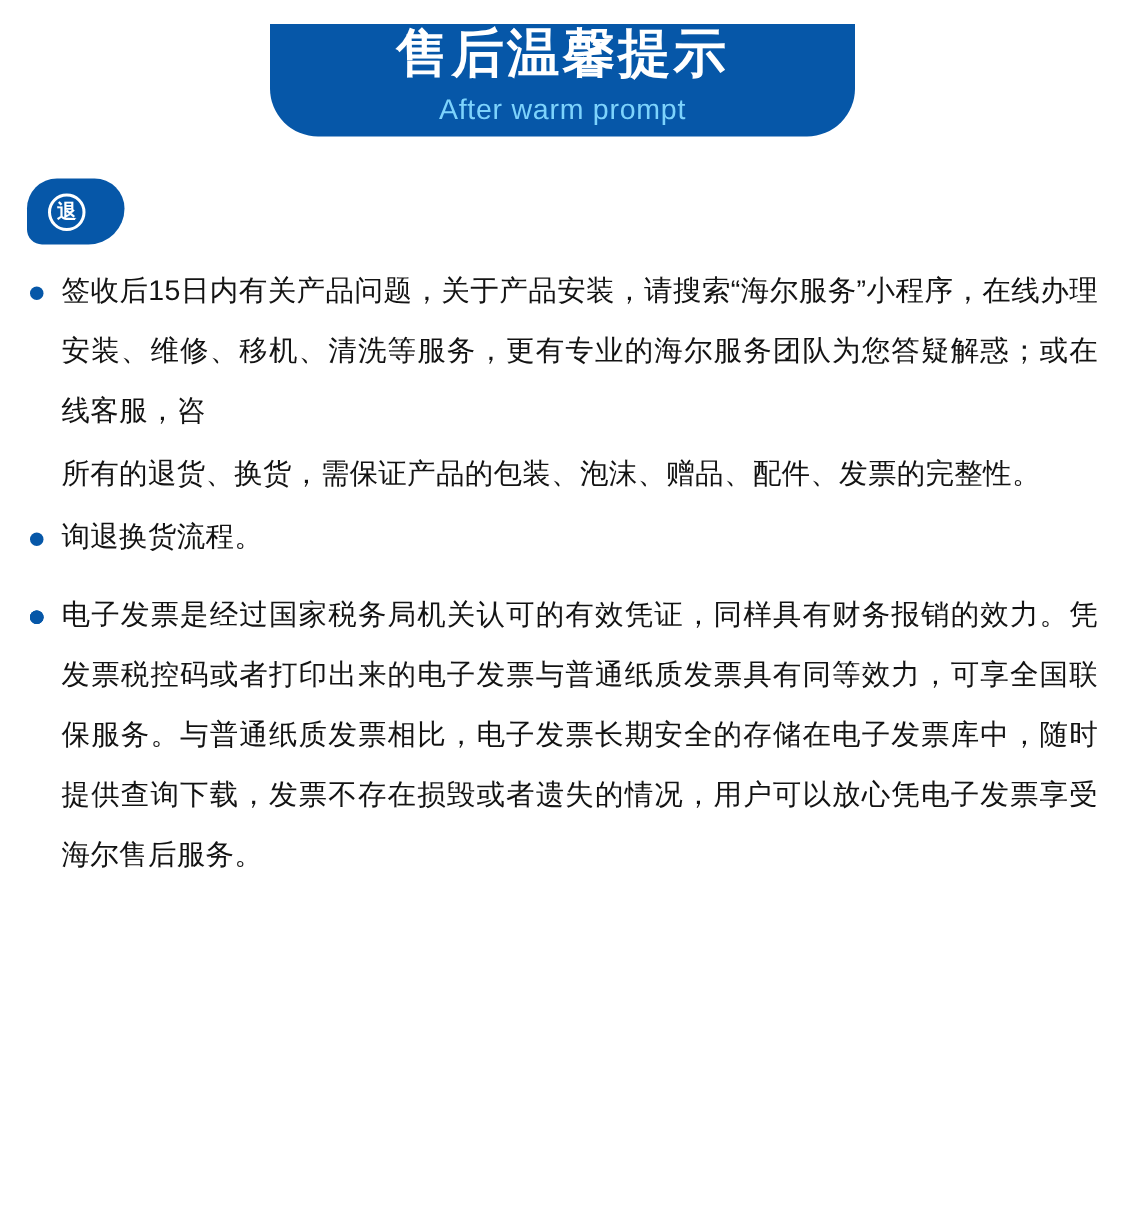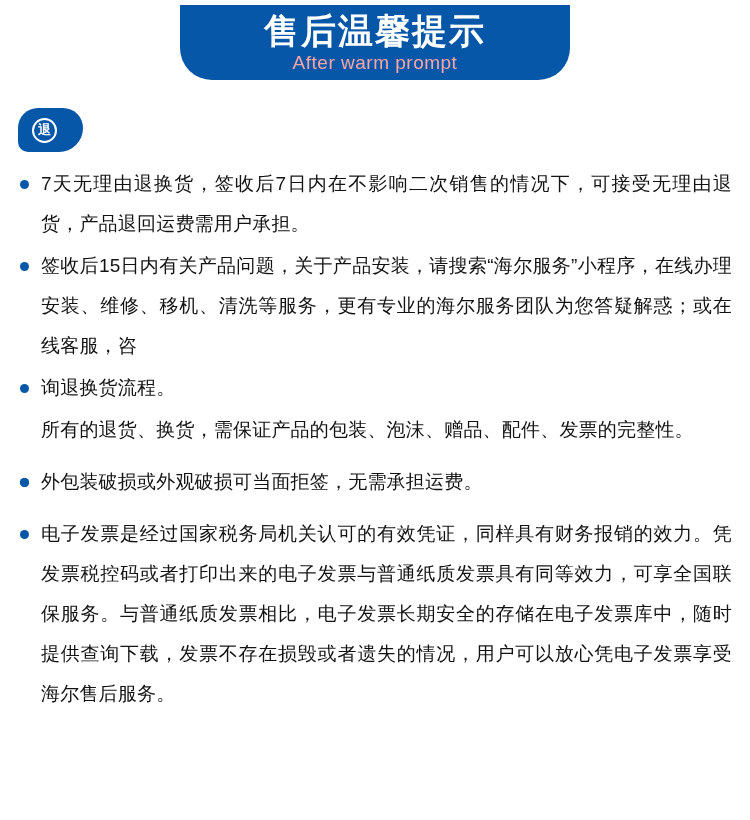--- a/index.html
+++ b/index.html
@@ -4,31 +4,31 @@
 <style>
   :root{ --accent:#0657a8; --ink:#131313; }
   *{ box-sizing:border-box; }
   html,body{ margin:0; padding:0; }
   body{
     width:750px; height:820px; background:#ffffff; overflow:hidden;
     font-family:"Liberation Sans","DejaVu Sans",sans-serif;
     color:var(--ink);
   }
   .banner{
-    width:390px; height:75px; margin:5px auto;
+    width:390px; height:75px; margin:16px auto;
     background:var(--accent);
     border-radius:0 0 32px 32px;
-    display:flex; flex-direction:column; align-items:center; justify-content:flex-end;
+    display:flex; flex-direction:column; align-items:center; justify-content:space-between;
     padding-bottom:6px;
   }
   .banner-title{
     color:#fff; font-size:35px; font-weight:bold; letter-spacing:2px; line-height:1.15;
   }
   .banner-subtitle{
-    color:#fca5a5; font-size:19px; line-height:1.1; margin-top:2px; letter-spacing:0.5px;
+    color:#7dd3fc; font-size:19px; line-height:1.1; margin-top:2px; letter-spacing:0.5px;
   }
   main{ padding:0 18px; }
   .section{ margin-top:4px; }
   .section:first-child{ margin-top:28px; }
   .badge{
     display:inline-flex; align-items:center; gap:10px;
     background:var(--accent); color:#fff;
     height:44px; padding:0 26px 0 14px;
     border-radius:20px 20px 24px 10px;
     font-size:21px; font-weight:bold; letter-spacing:1.5px;
@@ -62,51 +62,46 @@
   </header>
 
   <main>
   <section class="section">
     <div class="badge">
       <span class="badge-icon">
             <span class="icn-circle">退</span>
           </span>
     </div>
     <ul class="items">
-  <li class="item">
-    <span class="dot"></span>
-    <span class="item-text">7天无理由退换货，签收后7日内在不影响二次销售的情况下，可接受无理由退货，产品退回运费需用户承担。</span>
-  </li>
 
   <li class="item">
     <span class="dot"></span>
     <span class="item-text">签收后15日内有关产品问题，关于产品安装，请搜索“海尔服务”小程序，在线办理安装、维修、移机、清洗等服务，更有专业的海尔服务团队为您答疑解惑；或在线客服，咨</span>
   </li>
 
+  <li class="item no-bullet">
+    
+    <span class="item-text">所有的退货、换货，需保证产品的包装、泡沫、赠品、配件、发票的完整性。</span>
+  </li>
+
   <li class="item">
     <span class="dot"></span>
     <span class="item-text">询退换货流程。</span>
-  </li>
-
-  <li class="item no-bullet">
-    
-    <span class="item-text">所有的退货、换货，需保证产品的包装、泡沫、赠品、配件、发票的完整性。</span>
   </li>
 </ul>
   </section>
 
   <section class="section">
     <ul class="items">
   <li class="item">
     <span class="dot"></span>
   </li>
 
   <li class="item">
     <span class="dot"></span>
-    <span class="item-text">外包装破损或外观破损可当面拒签，无需承担运费。</span>
   </li>
 </ul>
   </section>
 
   <section class="section">
     <ul class="items">
   <li class="item">
     <span class="dot"></span>
     <span class="item-text">电子发票是经过国家税务局机关认可的有效凭证，同样具有财务报销的效力。凭发票税控码或者打印出来的电子发票与普通纸质发票具有同等效力，可享全国联保服务。与普通纸质发票相比，电子发票长期安全的存储在电子发票库中，随时提供查询下载，发票不存在损毁或者遗失的情况，用户可以放心凭电子发票享受海尔售后服务。</span>
   </li>

